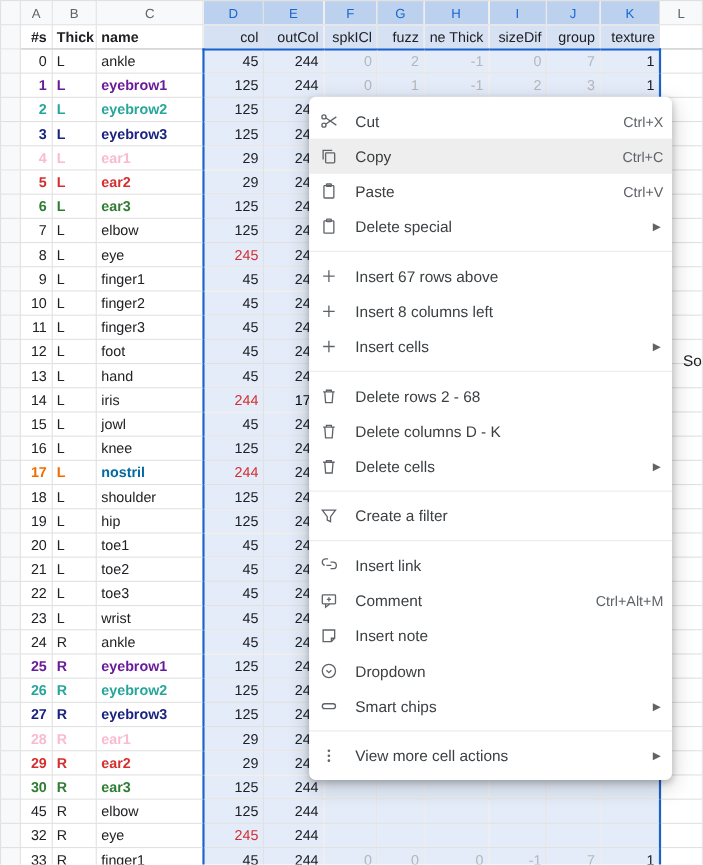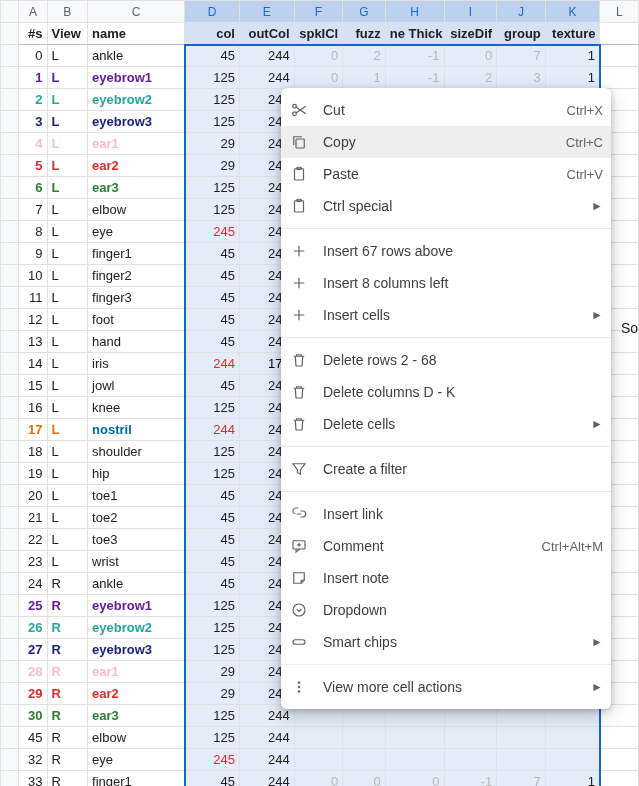--- a/index.html
+++ b/index.html
@@ -51,21 +51,21 @@
   .colJ { width: 48px; }
   .colK { width: 54px; }
   .colL { width: 38px; }
 
   .hdr-row td {
     font-weight: bold;
     background: #fff;
   }
   .hdr-row td.sel {
     background: #d6e2f4;
-    font-weight: bold;
+    font-weight: normal;
   }
   td.num { text-align: right; }
   td.txt { text-align: left; }
   th.sel-header { background: #bcd1ee !important; color:#1967d2; }
   td.sel { background: #e4ecf9; }
   .fr1 td { border-bottom: 1px solid #c0c0c0; }
 
   .ctxmenu {
     position: absolute;
     top: 88px;
@@ -143,21 +143,21 @@
         <th class="sel-header">I</th>
         <th class="sel-header">J</th>
         <th class="sel-header">K</th>
         <th>L</th>
       </tr>
   </thead>
   <tbody id="tbody">
       <tr class="hdr-row fr1">
         <th class="rowh"></th>
         <td class="num">#s</td>
-        <td class="txt">View</td>
+        <td class="txt">Thick</td>
         <td class="txt">name</td>
         <td class="num sel">col</td>
         <td class="num sel">outCol</td>
         <td class="num sel">spkICl</td>
         <td class="num sel">fuzz</td>
         <td class="num sel">ne Thick</td>
         <td class="num sel">sizeDif</td>
         <td class="num sel">group</td>
         <td class="num sel">texture</td>
         <td></td>
@@ -709,21 +709,21 @@
     <span class="label">Paste</span>
     <span class="shortcut">Ctrl+V</span>
   </div>
   <div class="item">
     <span class="ico">
         <svg viewBox="0 0 24 24">
           <rect x="6" y="5" width="12" height="15" rx="1"></rect>
           <rect x="9" y="3" width="6" height="3" rx="1"></rect>
         </svg>
       </span>
-    <span class="label">Ctrl special</span>
+    <span class="label">Delete special</span>
     <span class="sub">►</span>
   </div>
   <div class="sep"></div>
   <div class="item">
     <span class="ico">
         <svg viewBox="0 0 24 24">
           <path d="M12 5v14M5 12h14"></path>
         </svg>
       </span>
     <span class="label">Insert 67 rows above</span>

